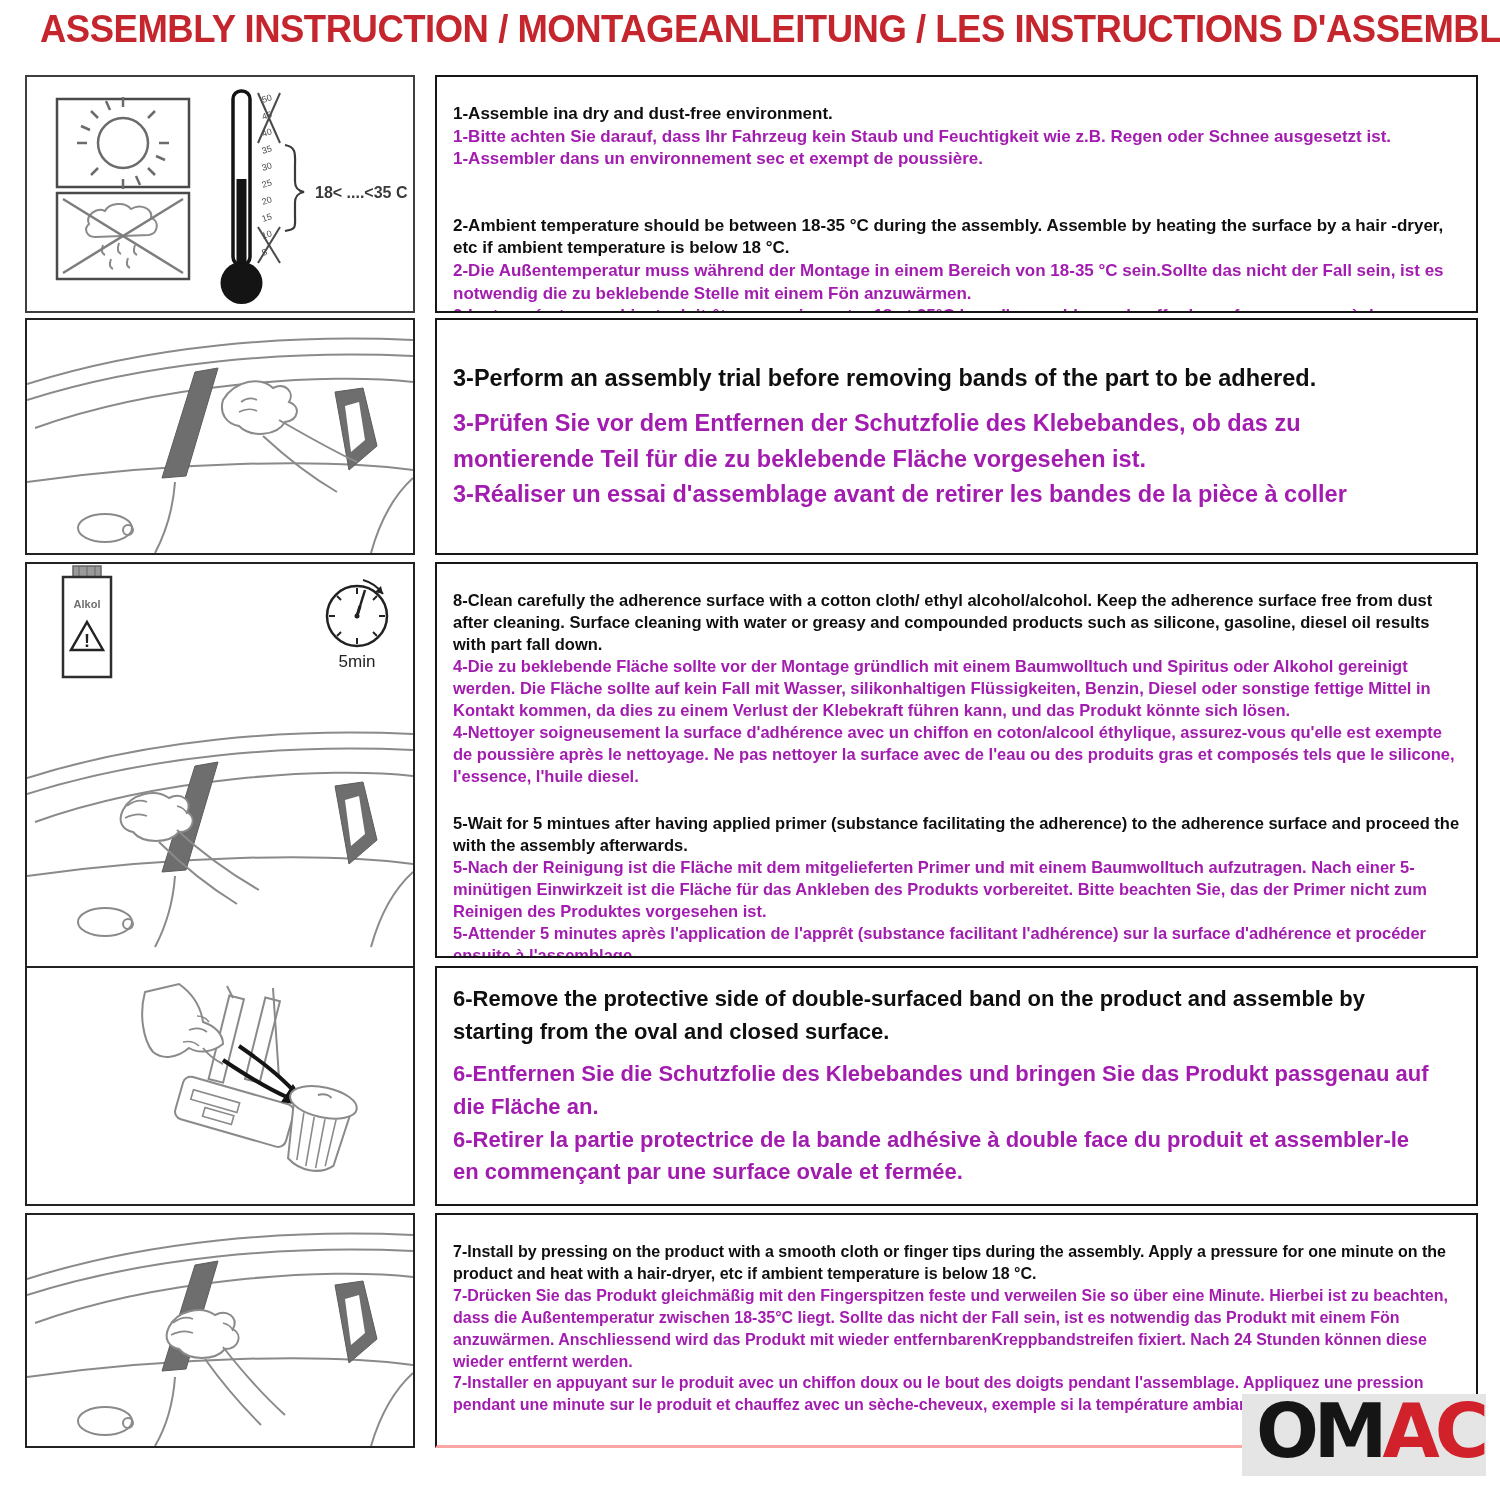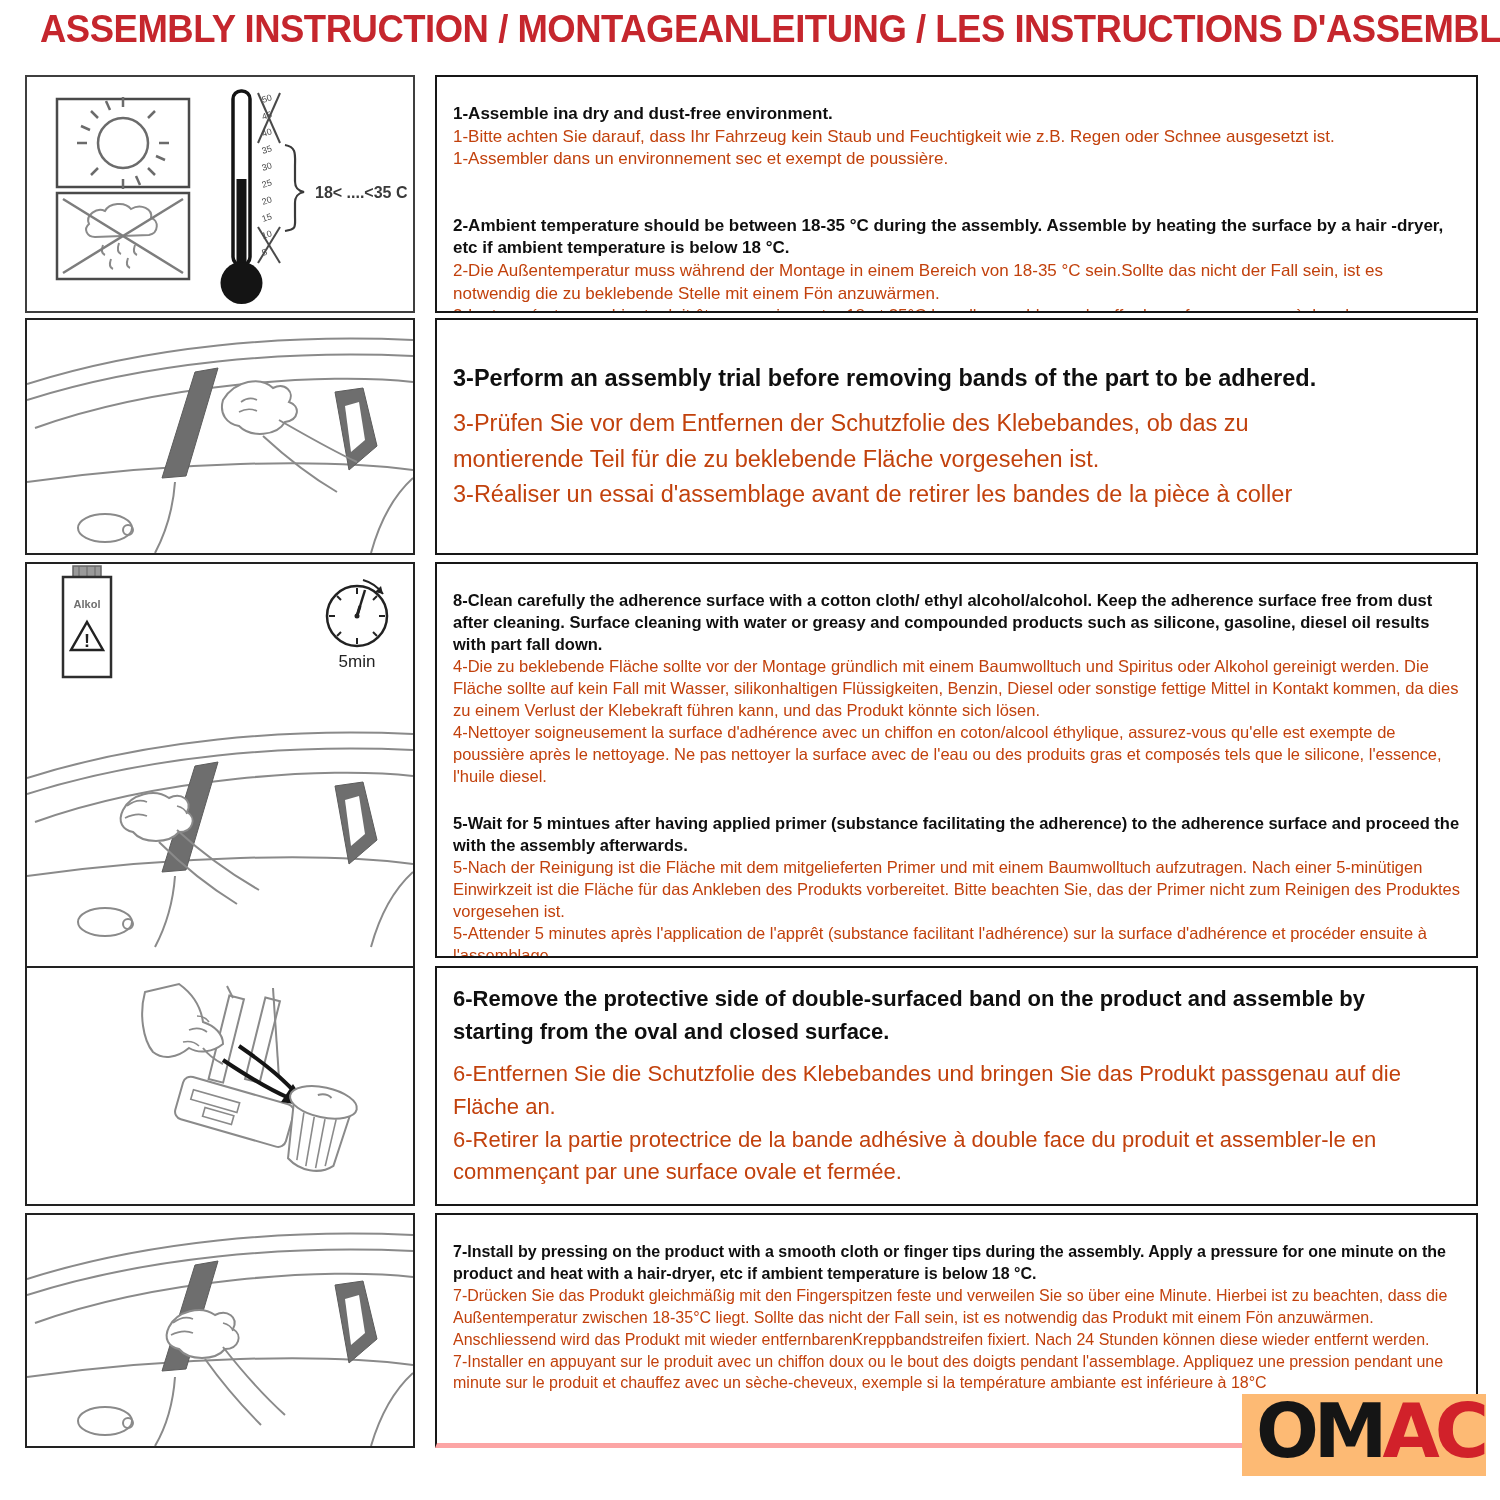--- a/index.html
+++ b/index.html
@@ -2,32 +2,32 @@
 <html><head>
 <meta charset="utf-8">
 <style>
   html,body{margin:0;padding:0;background:#ffffff;}
   body{width:1500px;height:1500px;position:relative;font-family:"Liberation Sans",sans-serif;-webkit-font-smoothing:antialiased;}
   .page-title{position:absolute;left:40px;top:8px;font-size:38px;font-weight:700;color:#c5262d;letter-spacing:-.5px;white-space:nowrap;transform:scaleX(.96);transform-origin:left top;}
   .imgbox{position:absolute;left:25px;width:390px;border:2px solid #3f3f3f;background:#fff;box-sizing:border-box;overflow:hidden;}
   .txtbox{position:absolute;left:435px;width:1043px;border:2px solid #161616;background:#fff;box-sizing:border-box;padding:26px 16px;overflow:hidden;}
   .txtbox p{margin:0;}
   .b{font-weight:700;color:#0f0f0f;}
-  .r{font-weight:400;color:#c2410c;}
+  .r{font-weight:700;color:#a21caf;}
   .fs-s p{font-size:17px;line-height:1.33;}
   .fs-s3 p{font-size:16.5px;line-height:1.33;}
   .fs-s5 p{font-size:16px;line-height:1.37;}
   .fs-l p{font-size:23.5px;line-height:1.5;max-width:905px;}
   .fs-l4 p{font-size:22px;line-height:1.48;max-width:985px;}
   .vcenter{display:flex;flex-direction:column;justify-content:center;}
   .mt1{margin-top:44px !important;}
   .mt3{margin-top:26px !important;}
   .mb{margin-bottom:10px !important;}
-  .thick-bottom{border-bottom:5px solid #fca5a5;}
-  .logo{position:absolute;right:14px;top:1394px;background:#fdba74;padding:2px 2px 10px 14px;font-family:"DejaVu Sans",sans-serif;font-weight:800;font-size:74px;letter-spacing:-5px;line-height:.95;z-index:5;}
+  .thick-bottom{border-bottom:3px solid #fca5a5;}
+  .logo{position:absolute;right:14px;top:1394px;background:#e5e5e5;padding:2px 2px 10px 14px;font-family:"DejaVu Sans",sans-serif;font-weight:800;font-size:74px;letter-spacing:-5px;line-height:.95;z-index:5;}
   .logo .black{color:#151515;}
   .logo .red{color:#d1212a;}
   svg{display:block;}
   text{font-family:"Liberation Sans",sans-serif;}
 </style>
 </head>
 <body>
 
 <div class="page-title">ASSEMBLY INSTRUCTION / MONTAGEANLEITUNG / LES INSTRUCTIONS D'ASSEMBLAGE</div>
 

